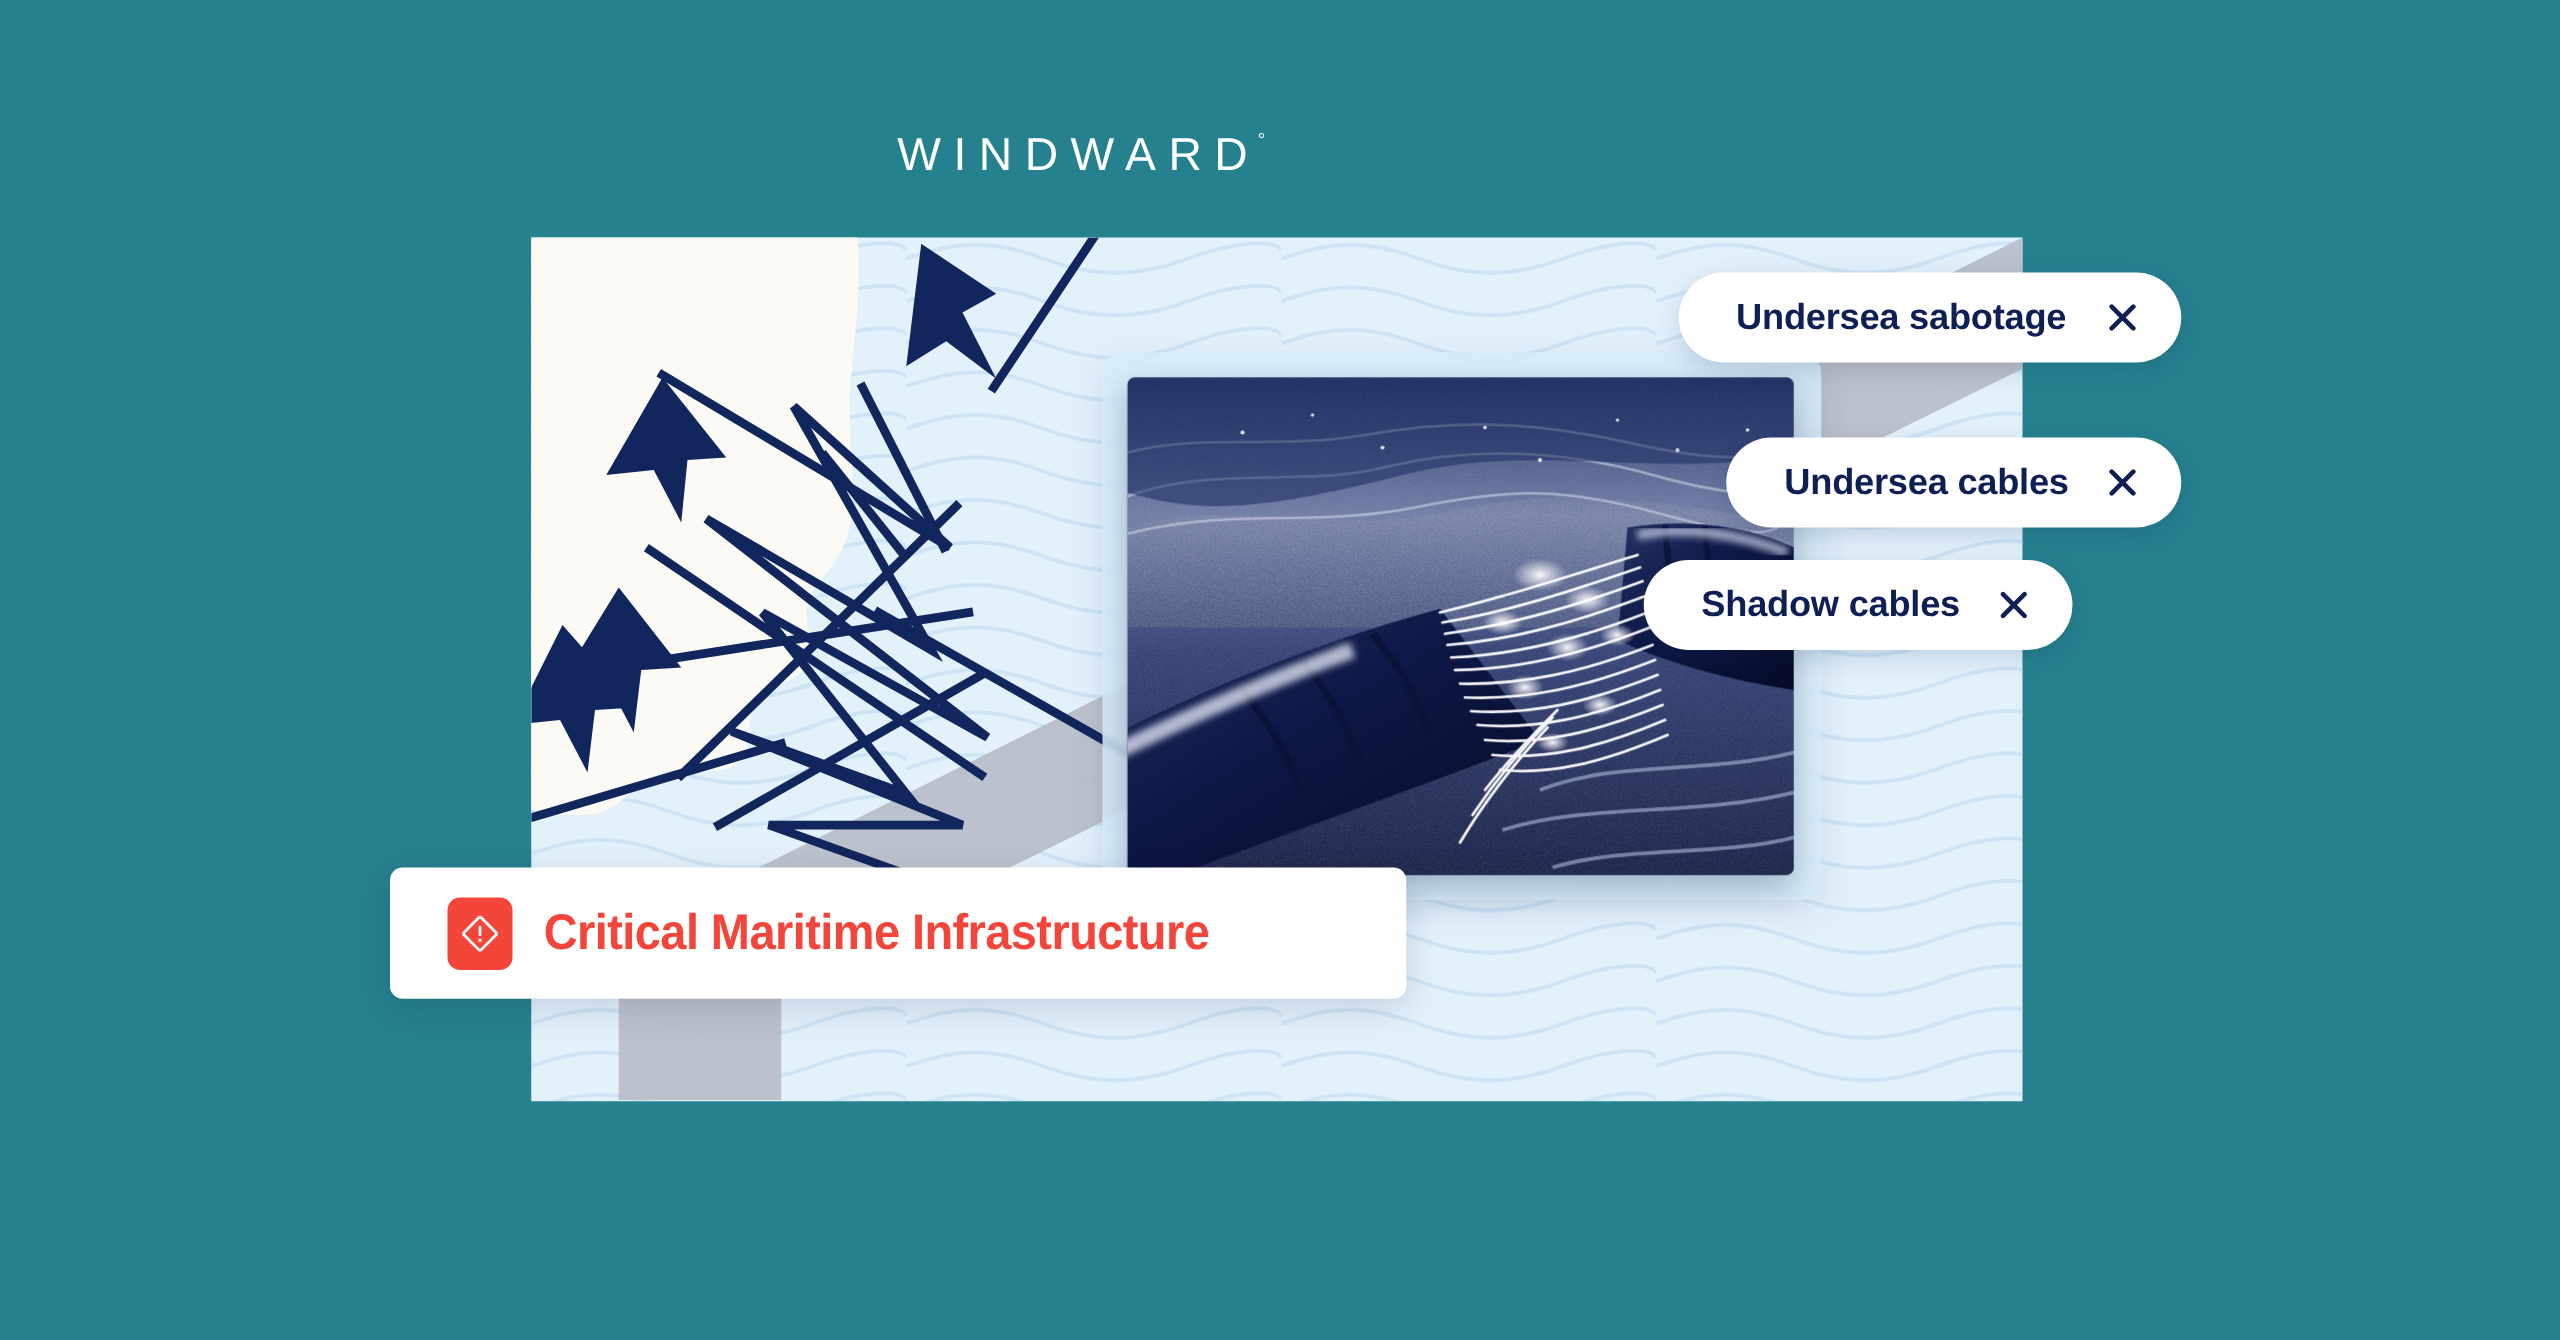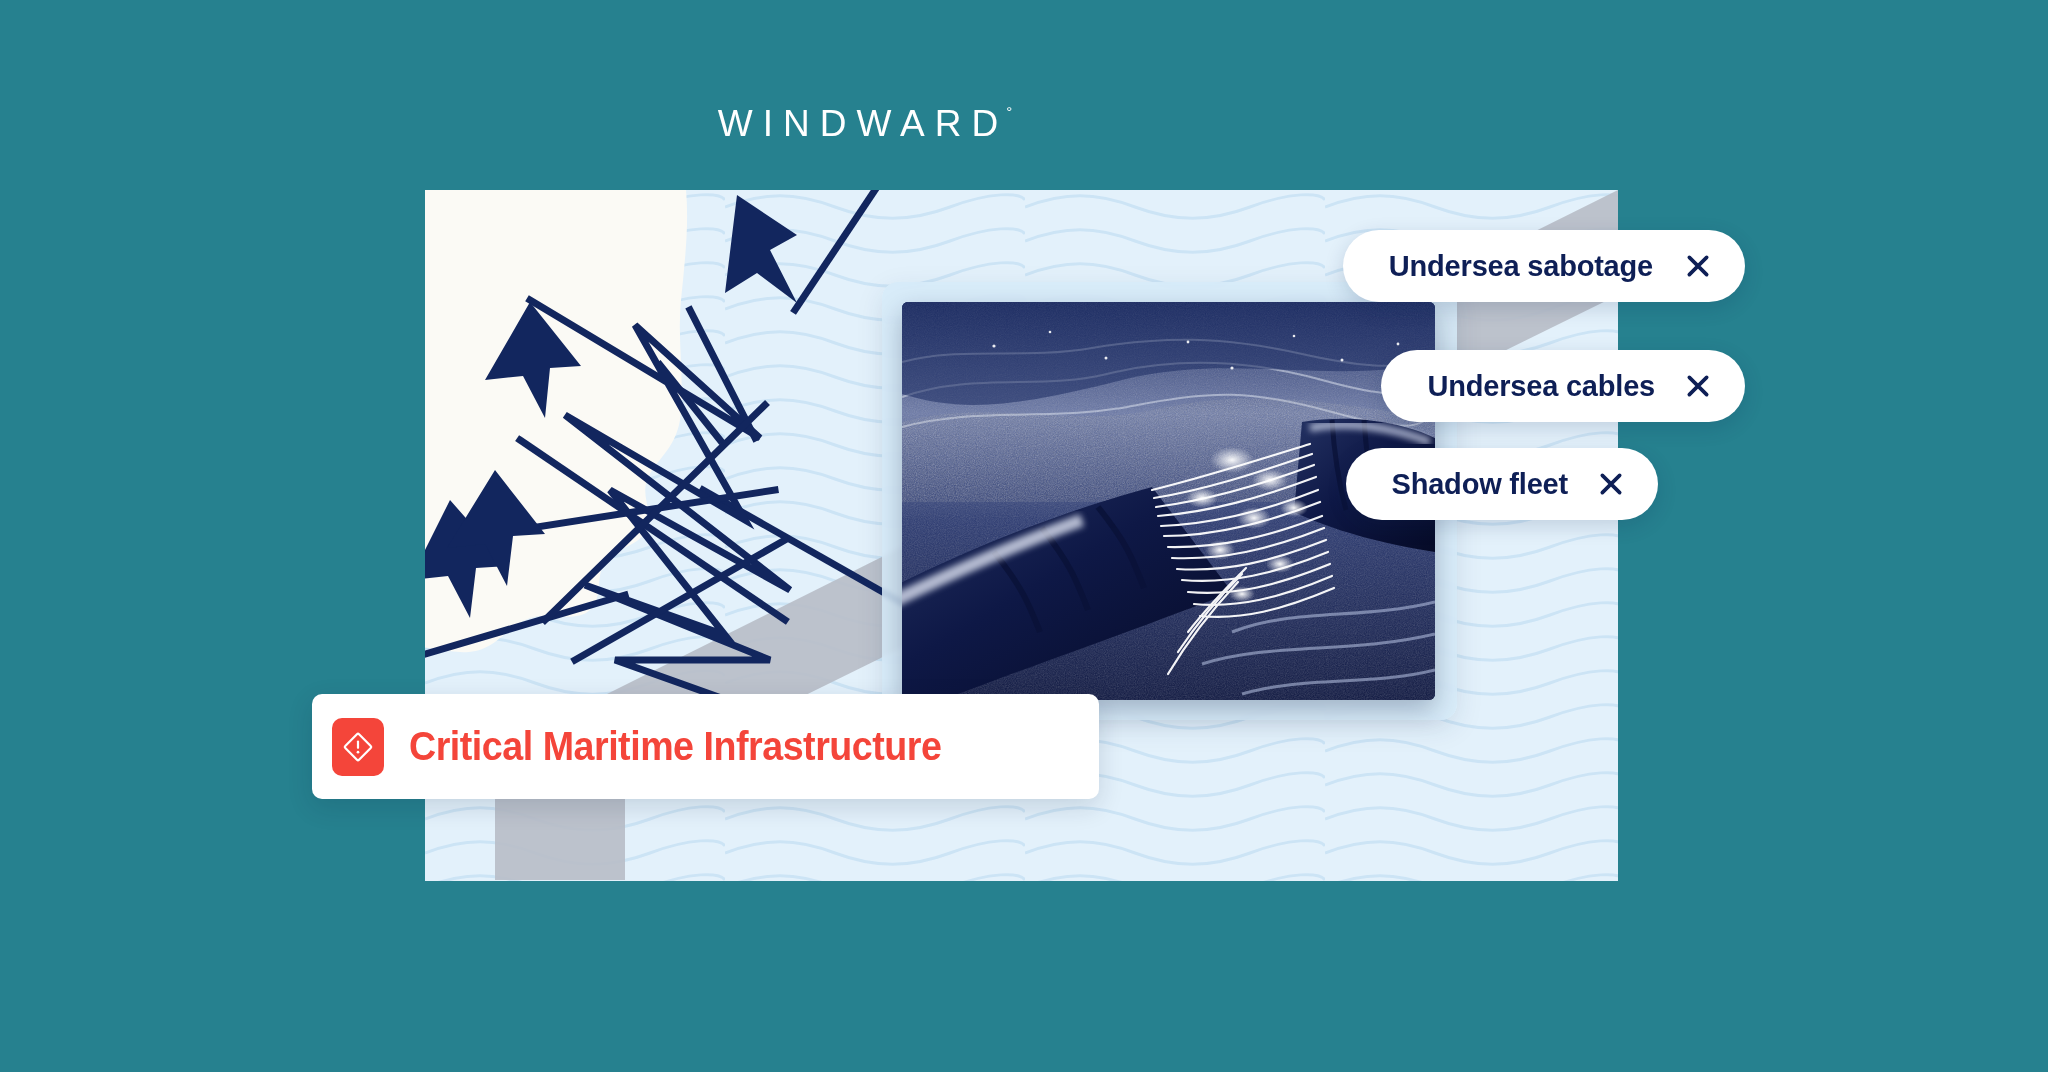--- a/index.html
+++ b/index.html
@@ -87,33 +87,33 @@
     color:#0e1f56;
     font-size:29px;
     font-weight:bold;
     letter-spacing:-.2px;
   }
   .pill-x{
     width:26px;height:26px;
     flex:0 0 auto;
     display:block;
   }
-  #pill-0{right:303px;top:230px;gap:32px;}
+  #pill-0{right:303px;top:218px;gap:32px;}
   #pill-1{right:303px;top:350px;}
   #pill-2{right:390px;top:448px;}
   
   .alert-card{
     position:absolute;
     left:312px;top:694px;
     width:767px;height:105px;
     background:#ffffff;
     border-radius:10px;
     box-shadow:0 8px 26px rgba(10,30,60,.14);
     display:flex;align-items:center;
-    padding-left:20px;
+    padding-left:46px;
     gap:25px;
   }
   .alert-icon{
     width:52px;height:58px;
     border-radius:10px;
     background:#f4453a;
     display:flex;align-items:center;justify-content:center;
     flex:0 0 auto;
   }
   .alert-text{
@@ -322,21 +322,21 @@
 </div>
 
 <div class="pill" id="pill-1">
   <span class="pill-label">Undersea cables</span>
   <svg class="pill-x" viewBox="0 0 24 24">
     <path d="M4 4 L20 20 M20 4 L4 20" stroke="#0e1f56" stroke-width="3.4" stroke-linecap="round" fill="none"></path>
   </svg>
 </div>
 
 <div class="pill" id="pill-2">
-  <span class="pill-label">Shadow fleet</span>
+  <span class="pill-label">Shadow cables</span>
   <svg class="pill-x" viewBox="0 0 24 24">
     <path d="M4 4 L20 20 M20 4 L4 20" stroke="#0e1f56" stroke-width="3.4" stroke-linecap="round" fill="none"></path>
   </svg>
 </div>
 
 <div class="alert-card">
   <span class="alert-icon">
     <svg width="34" height="34" viewBox="0 0 34 34">
       <rect x="17" y="3.2" width="19.5" height="19.5" transform="rotate(45 17 3.2)" fill="none" stroke="#ffffff" stroke-width="2.2" rx="1.5"></rect>
       <rect x="15.9" y="10.5" width="2.2" height="8.4" rx="1.1" fill="#ffffff"></rect>

